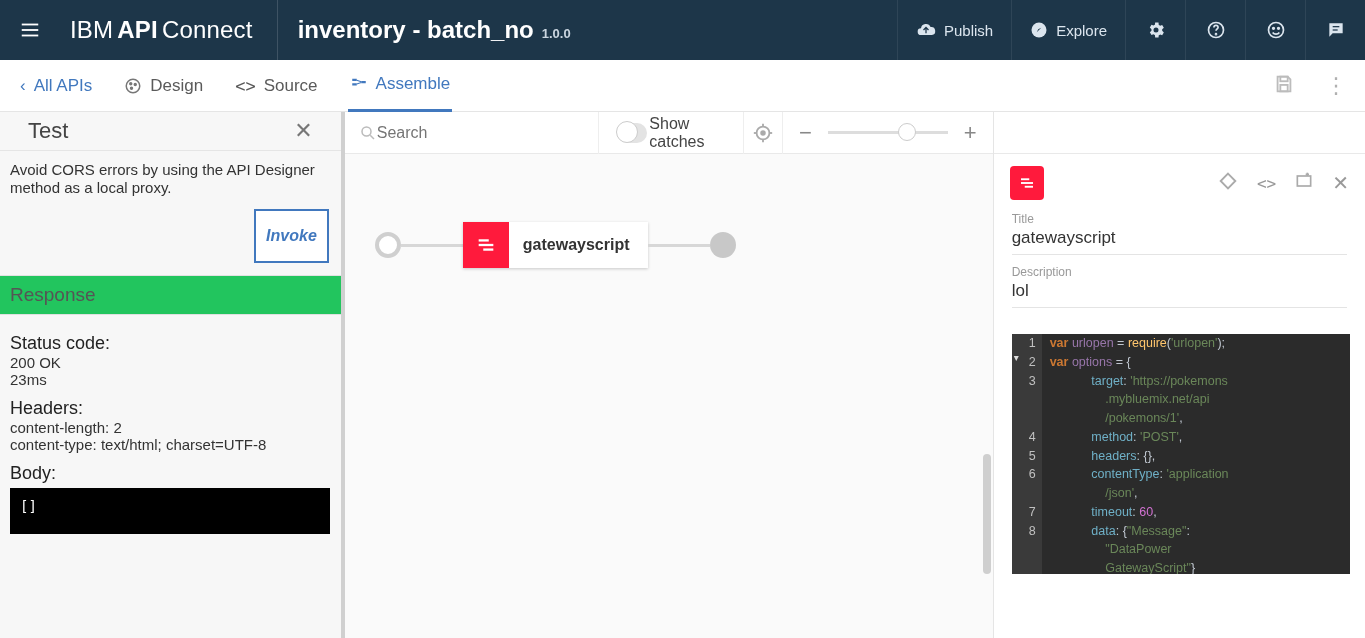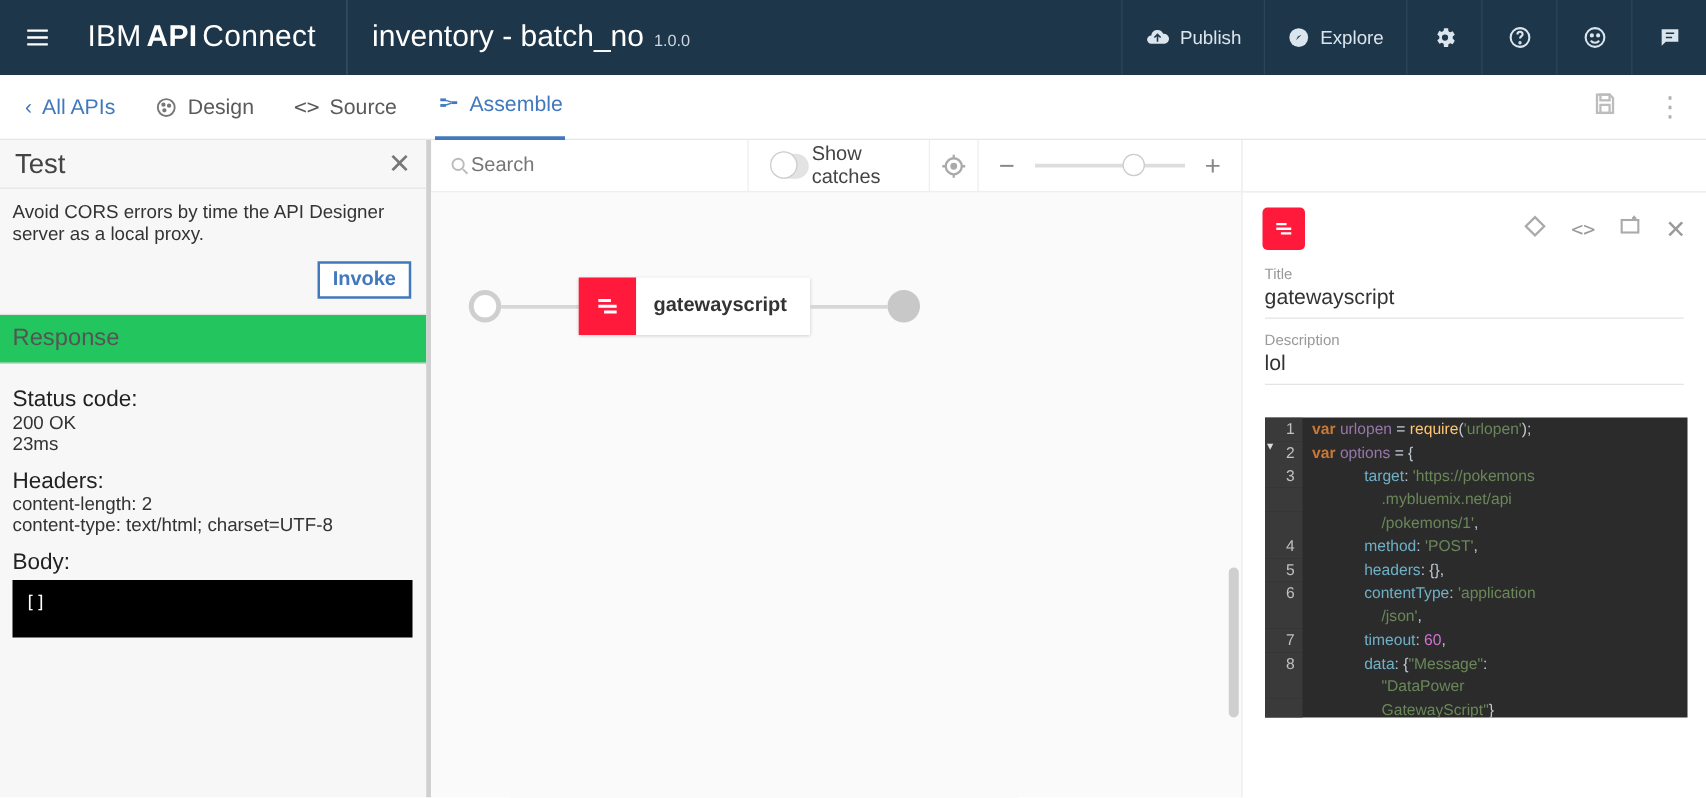--- a/index.html
+++ b/index.html
@@ -5,45 +5,45 @@
 * { box-sizing: border-box; margin: 0; padding: 0; font-family: "Helvetica Neue", Arial, sans-serif; }
 html, body { width: 1365px; height: 638px; overflow: hidden; background: #fff; }
 
 
 .topbar { height: 60px; background: #1d3649; color: #fff; display: flex; align-items: center; }
 .hamburger { width: 60px; height: 60px; display: flex; align-items: center; justify-content: center; cursor: pointer; }
 .hamburger svg { width: 22px; height: 22px; }
 .brand { padding: 0 24px 0 10px; font-size: 24px; font-weight: 300; letter-spacing: .2px; display: flex; align-items: baseline; }
 .brand .bold { font-weight: 700; padding: 0 4px; }
 .vdiv { width: 1px; height: 60px; background: rgba(255,255,255,.15); }
-.title { padding: 0 20px; font-size: 24px; font-weight: 400; display: flex; align-items: baseline; }
+.title { padding: 0 20px; font-size: 24px; font-weight: 700; display: flex; align-items: baseline; }
 .title .ver { font-size: 13px; color: #cbd6e0; margin-left: 8px; }
 .flex-spacer { flex: 1; }
 .top-actions { display: flex; align-items: center; }
 .top-btn { height: 60px; display: flex; align-items: center; gap: 8px; padding: 0 18px; color: #dbe5ee; font-size: 15px; cursor: pointer; border-left: 1px solid rgba(255,255,255,.08); }
 .top-icon-btn { width: 60px; height: 60px; display: flex; align-items: center; justify-content: center; cursor: pointer; border-left: 1px solid rgba(255,255,255,.08); color: #dbe5ee; }
 
 
 .tabbar { height: 52px; border-bottom: 1px solid #e5e5e5; display: flex; align-items: center; padding: 0 18px; gap: 28px; }
 .tabbar .link { color: #4178be; font-size: 17px; display: flex; align-items: center; gap: 8px; cursor: pointer; padding: 0 2px; height: 52px; }
 .tabbar .link.active { color: #4178be; border-bottom: 3px solid #4178be; font-weight: 500; }
 .tabbar .grey { color: #5a5a5a; }
 .tabbar .right { margin-left: auto; display: flex; align-items: center; gap: 30px; color: #b0b0b0; }
 .icon-s { width: 18px; height: 18px; }
 
 
 .workrow { display: flex; height: calc(638px - 60px - 52px); }
 
 
 .testpanel { width: 350px; background: #f7f7f7; border-right: 4px solid #d0d0d0; display: flex; flex-direction: column; overflow: hidden; }
-.test-hd { display: flex; align-items: center; justify-content: space-between; padding: 6px 12px; font-size: 22px; color: #444; border-bottom: 1px solid #e5e5e5; }
+.test-hd { display: flex; align-items: center; justify-content: space-between; padding: 6px 28px; font-size: 22px; color: #444; border-bottom: 1px solid #e5e5e5; }
 .test-hd .close { color: #777; font-size: 22px; cursor: pointer; }
 .proxy-note { padding: 10px 12px 8px 10px; font-size: 15px; color: #333; line-height: 1.2; }
 .invoke-row { text-align: right; padding: 4px 12px 12px; border-bottom: 1px solid #e2e2e2; }
-.invoke-btn { border: 2px solid #4178be; color: #4178be; background: #fff; font-size: 16px; font-weight: 600; padding: 4px 10px; cursor: pointer; }
+.invoke-btn { border: 2px solid #4178be; color: #4178be; background: #fff; font-size: 16px; font-weight: 600; padding: 16px 10px; cursor: pointer; font-style: italic; }
 .sec-hd { background: #22c55e; padding: 8px 10px; font-size: 19px; color: #555; border-bottom: 1px solid #e0e0e0; }
 .resp-body { padding: 8px 10px 20px; font-size: 15px; color: #222; }
 .resp-body .lbl { font-size: 18px; margin-top: 10px; }
 .resp-body .val { color: #333; }
 .body-box { background: #000; color: #fff; font-family: monospace; font-size: 14px; padding: 10px 10px; margin-top: 4px; width: 320px; height: 46px; }
 
 
 .center { flex: 1; display: flex; flex-direction: column; position: relative; background: #fff; }
 .toolbar { height: 42px; border-bottom: 1px solid #e9e9e9; display: flex; align-items: center; }
 .search-wrap { flex: 1; display: flex; align-items: center; padding: 0 14px; color: #aaa; gap: 0; }
@@ -199,21 +199,21 @@
   </div>
 </div>
 
 <div class="workrow">
 
   <div class="testpanel">
     <div class="test-hd">
       <span>Test</span>
       <span class="close">✕</span>
     </div>
-    <div class="proxy-note">Avoid CORS errors by time the API Designer server as a local proxy.</div>
+    <div class="proxy-note">Avoid CORS errors by using the API Designer method as a local proxy.</div>
     <div class="invoke-row">
       <button class="invoke-btn">Invoke</button>
     </div>
     <div class="sec-hd">Response</div>
     <div class="resp-body">
       <div class="lbl">Status code:</div>
       <div class="val">200 OK</div>
       <div class="val">23ms</div>
       <div class="lbl">Headers:</div>
       <div class="val">content-length: 2</div>

